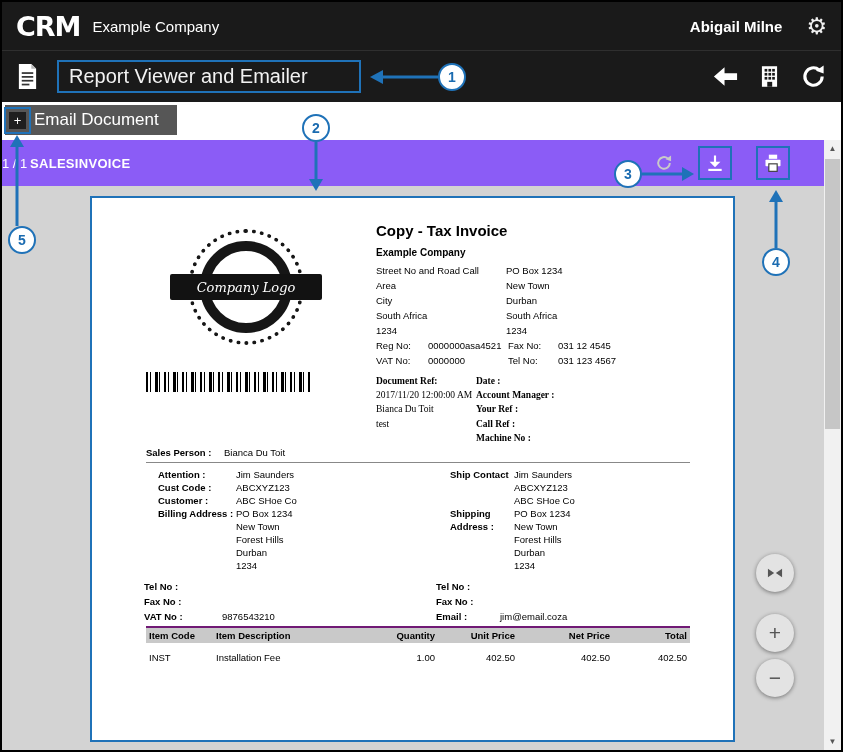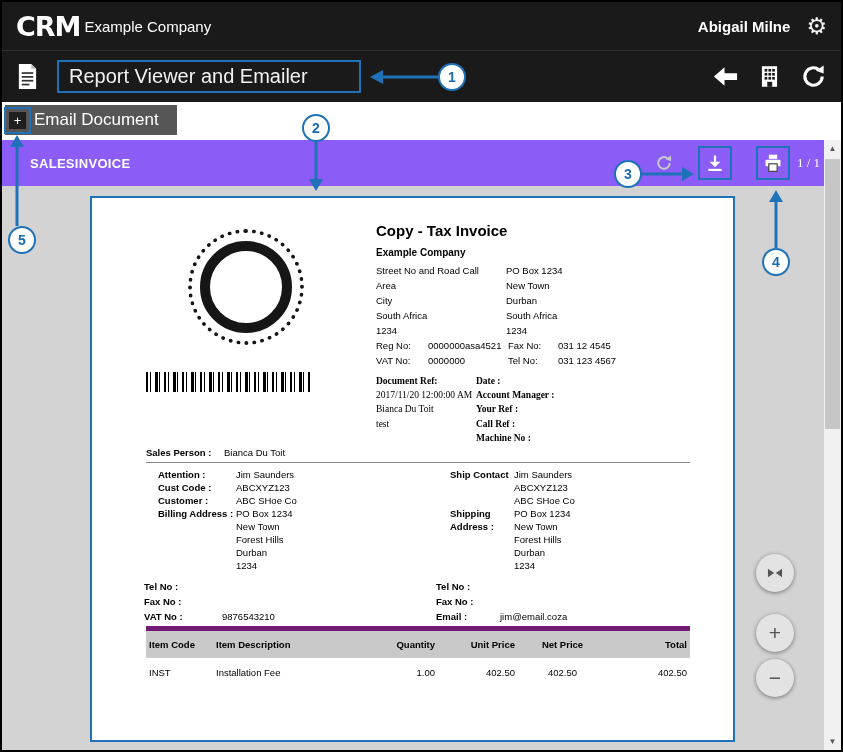--- a/index.html
+++ b/index.html
@@ -1,21 +1,21 @@
 <!DOCTYPE html>
 <html><head>
 <meta charset="utf-8">
 <style>
   * { margin:0; padding:0; box-sizing:border-box; }
   body { background:#ffffff; font-family:"Liberation Sans", sans-serif; }
   .app { position:relative; width:843px; height:752px; border:2px solid #000;
          background:#fff; overflow:hidden; }
 
   
-  .topbar { display:flex; align-items:center; height:48px; background:#1a1a1a; padding:0 14px; gap:4px; }
+  .topbar { display:flex; align-items:center; height:48px; background:#1a1a1a; padding:0 14px; gap:12px; }
   .brand { color:#fff; font-size:27px; font-weight:bold; letter-spacing:-1px; font-family:"DejaVu Sans",sans-serif; }
   .company-name { color:#fff; font-size:15px; }
   .topbar-spacer { flex:1; }
   .user-name { color:#fff; font-size:15px; font-weight:bold; margin-right:12px; }
   .gear { color:#f0f0f0; font-size:23px; line-height:1; cursor:pointer; }
 
   
   .menubar { display:flex; align-items:center; height:52px; background:#1a1a1a; padding:0 14px; border-top:1px solid #2f2f2f; }
   .doc-btn { margin-right:18px; display:flex; align-items:center; }
   .title-box { border:2px solid #1f72b8; padding:3px 10px; min-width:304px; }
@@ -30,21 +30,21 @@
   .tab-plus { width:17px; height:17px; background:#1f1f1f; color:#fff; font-size:13px; line-height:1;
               display:flex; align-items:center; justify-content:center;
               outline:2px solid #1f72b8; outline-offset:3px; }
   .tab-label { font-size:17px; }
 
   
   .content { display:flex; height:610px; }
   .viewer { flex:1; display:flex; flex-direction:column; min-width:0; }
   .viewer-toolbar { height:46px; background:#8b5cf6; position:relative; display:flex; align-items:center; flex:none; }
   .report-name { color:#fff; font-weight:bold; font-size:13px; margin-left:28px; letter-spacing:.3px; }
-  .page-indicator { position:absolute; left:0; right:4px; text-align:right; color:#fff; font-size:13px; pointer-events:none;font-family:Liberation Serif, serif; }
+  .page-indicator { position:absolute; left:0; right:4px; text-align:left; color:#fff; font-size:13px; pointer-events:none; }
   .vt-right { position:absolute; right:34px; top:0; bottom:0; display:flex; align-items:center; gap:24px; }
   .icon-box { width:34px; height:34px; border:2px solid #1f72b8; display:flex; align-items:center; justify-content:center; cursor:pointer; }
   .plain-icon { cursor:pointer; display:flex; align-items:center; }
 
   .canvas { flex:1; background:#d3d3d3; position:relative; }
   .page { position:absolute; left:88px; top:10px; width:645px; height:546px; background:#fff; border:2px solid #1f72b8; }
 
   
   .fab { position:absolute; width:38px; height:38px; border-radius:50%; background:#e3e3e3;
          box-shadow:0 1px 4px rgba(0,0,0,.45); display:flex; align-items:center; justify-content:center;
@@ -83,25 +83,25 @@
   .inv-hr { position:absolute; left:54px; top:264px; width:544px; border-top:1px solid #888; }
 
   .inv-details { position:absolute; left:54px; top:270px; width:544px; display:flex;margin-left:12px; }
   .dcol-l { width:292px; display:grid; grid-template-columns:78px 1fr; line-height:13px; align-content:start; }
   .dcol-r { flex:1; display:grid; grid-template-columns:64px 1fr; line-height:13px; align-content:start; }
 
   .inv-contact { position:absolute; left:52px; top:381px; width:544px; display:flex; }
   .inv-contact .dcol-l, .inv-contact .dcol-r { line-height:15px; }
 
   .inv-table { position:absolute; left:54px; top:428px; width:544px; }
-  .it-header { display:flex; background:#c9c9c9; font-weight:bold; padding:8px 0; border-top:5px solid #701a75; }
+  .it-header { display:flex; background:#c9c9c9; font-weight:bold; padding:2px 0; border-top:2px solid #701a75; }
   .it-row { display:flex; margin-top:9px; }
   .c0 { width:70px; padding-left:3px; } .c1 { width:164px; }
   .c2 { width:55px; text-align:right; } .c3 { width:80px; text-align:right; }
-  .c4 { width:95px; text-align:center; } .c5 { width:80px; text-align:right; padding-right:3px; }
+  .c4 { width:95px; text-align:right; } .c5 { width:80px; text-align:right; padding-right:3px; }
 
   
   .overlay { position:absolute; inset:0; pointer-events:none; z-index:40; }
   .ann { position:absolute; width:28px; height:28px; border-radius:50%; background:#fff; border:2px solid #1f72b8;
          color:#1a6bb0; font-weight:bold; font-size:14px; display:flex; align-items:center; justify-content:center; z-index:41; }
 </style>
 </head>
 <body>
 
 <div class="app">
@@ -196,20 +196,21 @@
       </div>
 
       <div class="canvas">
         <div class="page">
           <div class="inv">
 
             <div class="badge-wrap">
               <div class="badge-circle">
                 <div class="badge-inner"></div>
               </div>
+              <div class="badge-band">Company Logo</div>
             </div>
 
             <div class="inv-title">Copy - Tax Invoice</div>
             <div class="inv-company">Example Company</div>
 
             <div class="inv-address">
               <span>Street No and Road Call</span>
                 <span>PO Box 1234</span>
               <span>Area</span>
                 <span>New Town</span>

